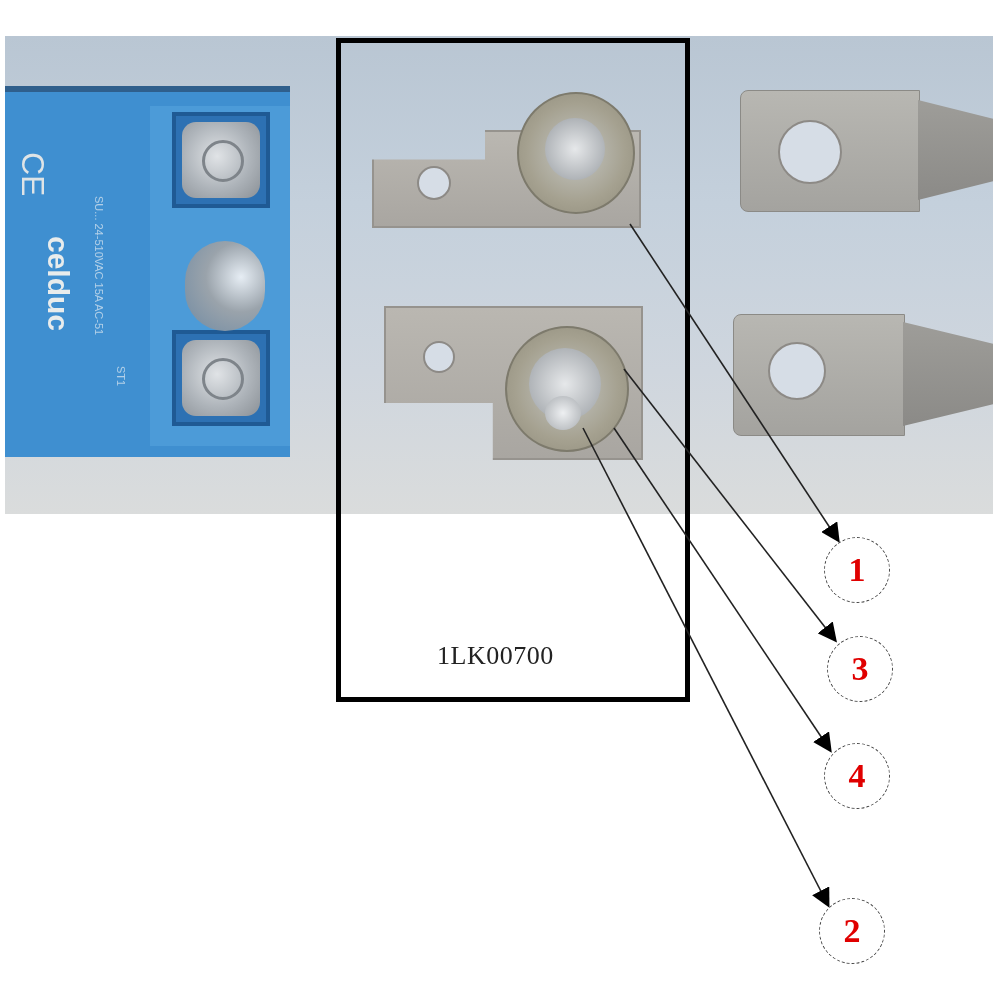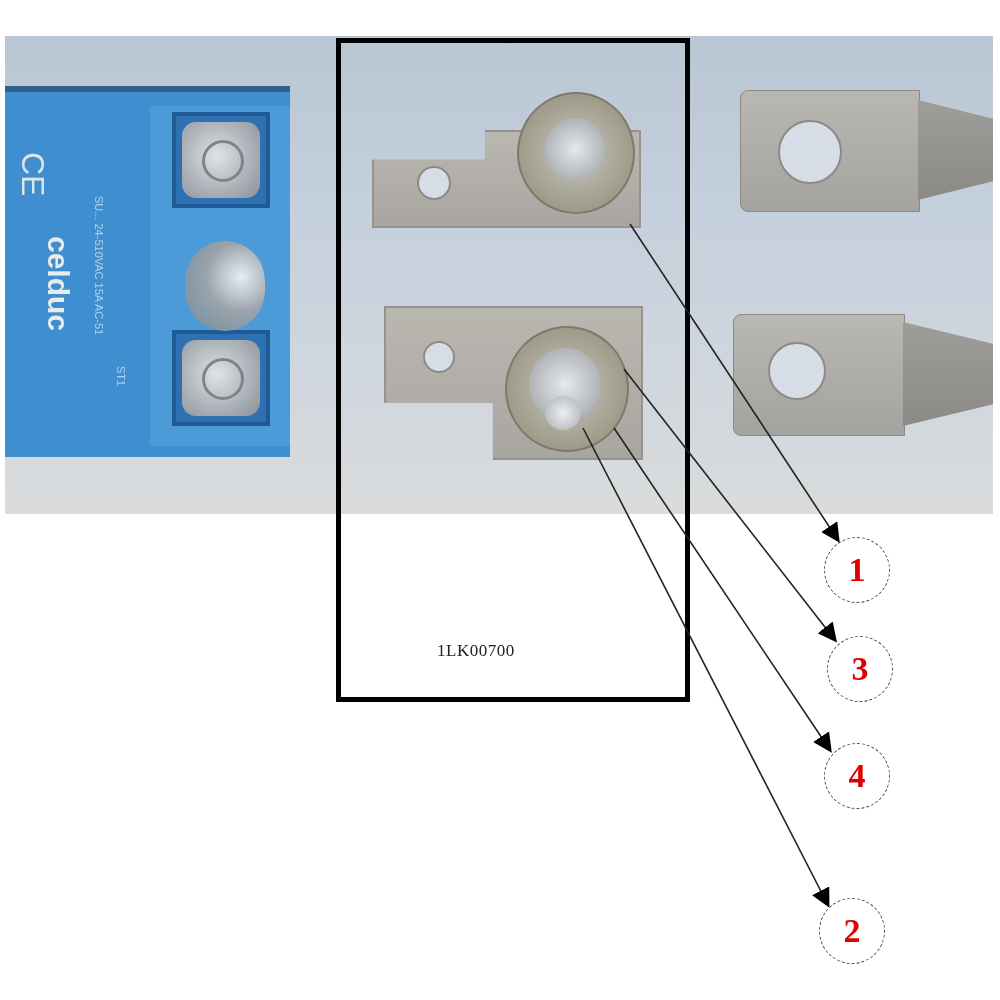--- a/index.html
+++ b/index.html
@@ -19,21 +19,21 @@
   .brand { position:absolute; left:70px; top:150px; color:#e8ecec; font-family:"Liberation Sans", sans-serif; font-weight:bold; font-size:30px; transform:rotate(90deg); transform-origin:left top; }
   .spec { position:absolute; color:#cfe0ee; font-family:"Liberation Sans", sans-serif; font-size:11px; transform:rotate(90deg); transform-origin:left top; opacity:.8; }
   .lug { position:absolute; background:linear-gradient(180deg,#bab7b1,#a9a6a1); border:2px solid #96938e; }
   .lug-hole { position:absolute; border-radius:50%; background:#d6dde6; border:2px solid #8d8a86; }
   .washer { position:absolute; border-radius:50%;
     background:radial-gradient(circle,#d0d3d4 0%,#b5b4aa 30%,#a5a190 60%,#8e8a79 100%); border:2px solid #7d7a6c; }
   .nut { position:absolute; border-radius:50%; background:radial-gradient(circle,#e6e8ea 0%,#b0b4b8 70%,#8d9195 100%); }
   .cable-lug { position:absolute; background:linear-gradient(180deg,#b8b7b2,#a4a39f); border:1px solid #8b8a86; }
   .cable-neck { position:absolute; background:linear-gradient(180deg,#9e9d99,#8b8a87); }
   .highlight-box { position:absolute; left:336px; top:38px; width:344px; height:654px; border:5px solid #000; box-sizing:content-box; }
-  .part-label { position:absolute; left:437px; top:641px; width:160px; font-size:17px; color:#222; letter-spacing:0.5px; }
+  .part-label { position:absolute; left:437px; top:641px; width:160px; font-size:26px; color:#222; letter-spacing:0.5px; }
   svg.leaders { position:absolute; left:0; top:0; width:1000px; height:1000px; pointer-events:none; }
   .callout { position:absolute; width:66px; height:66px; border-radius:50%; border:1.5px dashed #444; background:#fff;
     display:flex; align-items:center; justify-content:center; color:#e00000; font-weight:bold; font-size:34px; box-sizing:border-box; }
 </style>
 </head>
 <body>
 
 <div class="photo">
 
   <div class="relay">

